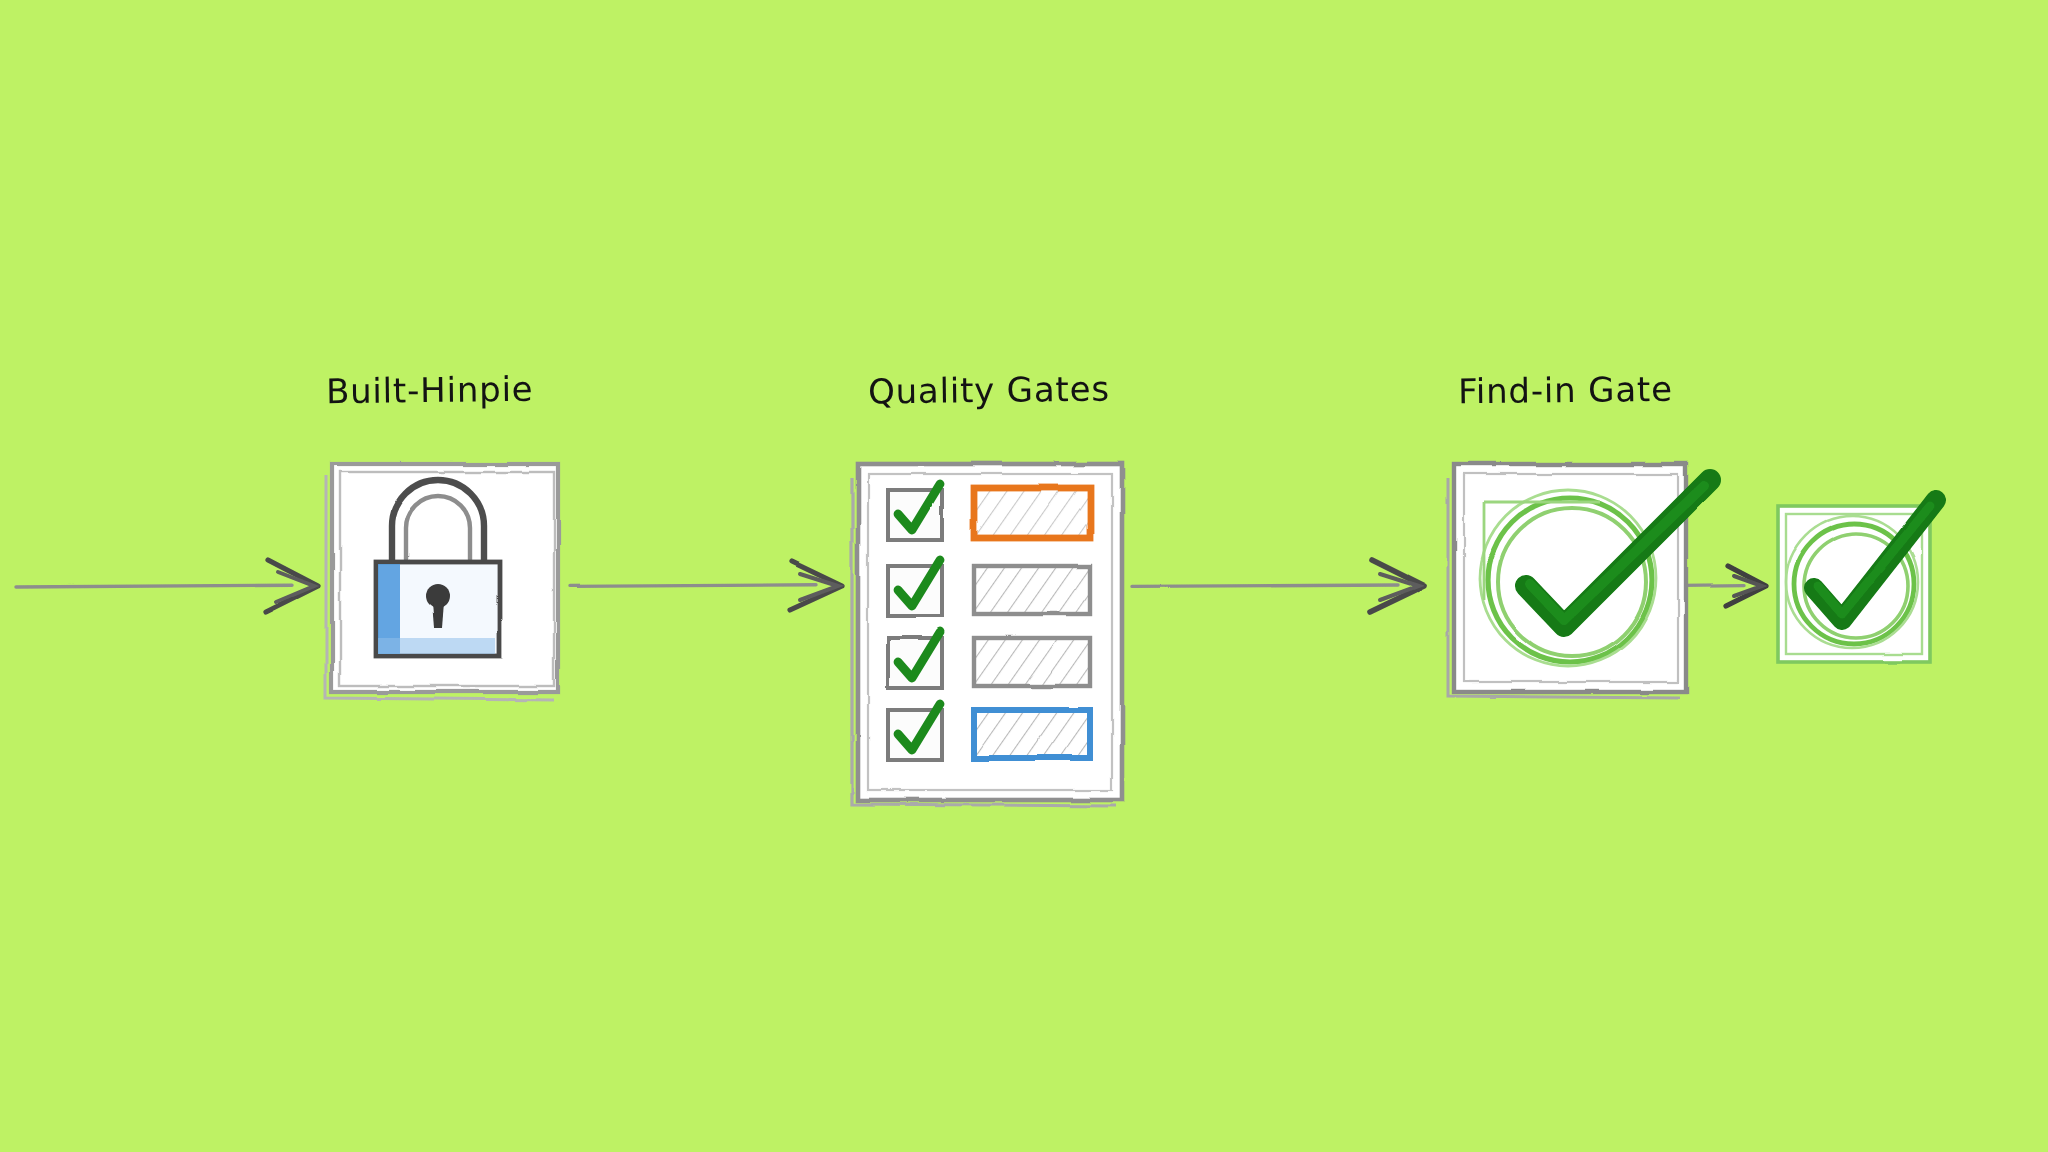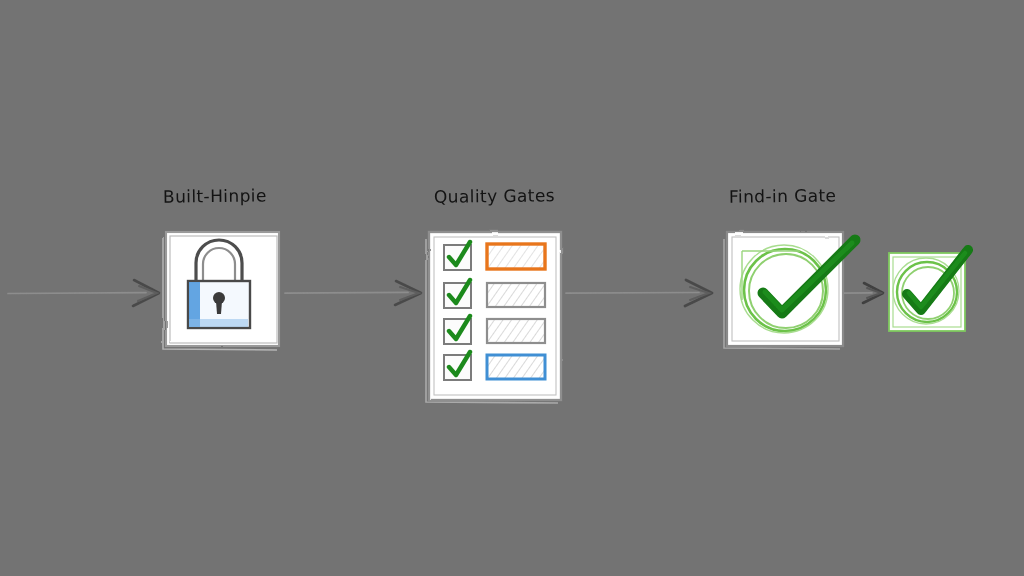--- a/index.html
+++ b/index.html
@@ -8,21 +8,21 @@
     padding: 0;
     background: #ffffff;
   }
   body {
     font-family: "DejaVu Sans", sans-serif;
   }
   #canvas {
     position: relative;
     width: 1024px;
     height: 576px;
-    background: #737373;
+    background: #bef264;
     overflow: hidden;
   }
   #sketch {
     position: absolute;
     inset: 0;
     width: 1024px;
     height: 576px;
   }
   .stage-label {
     position: absolute;

